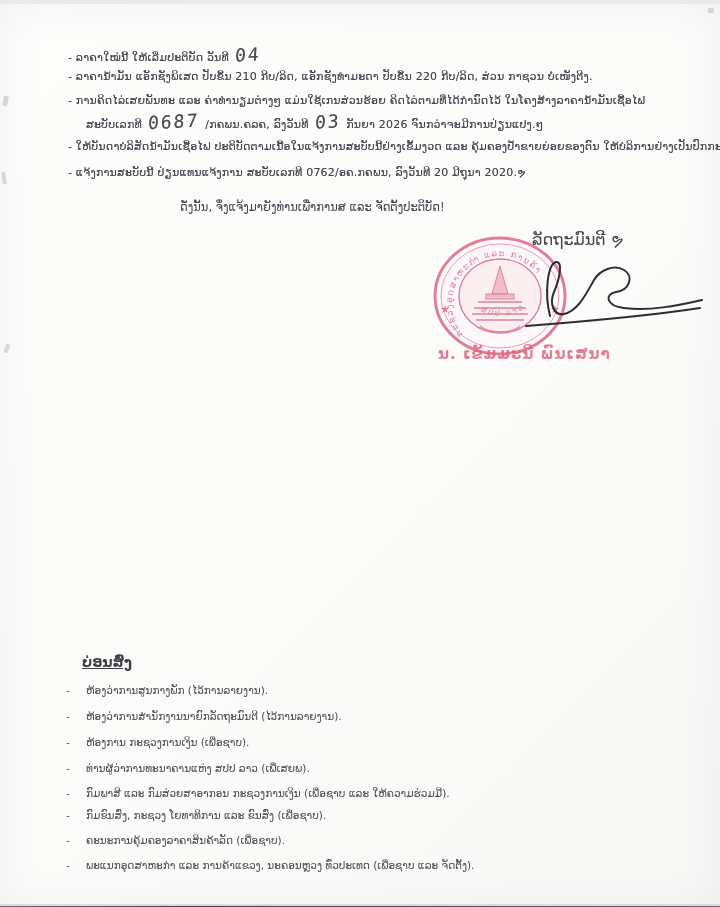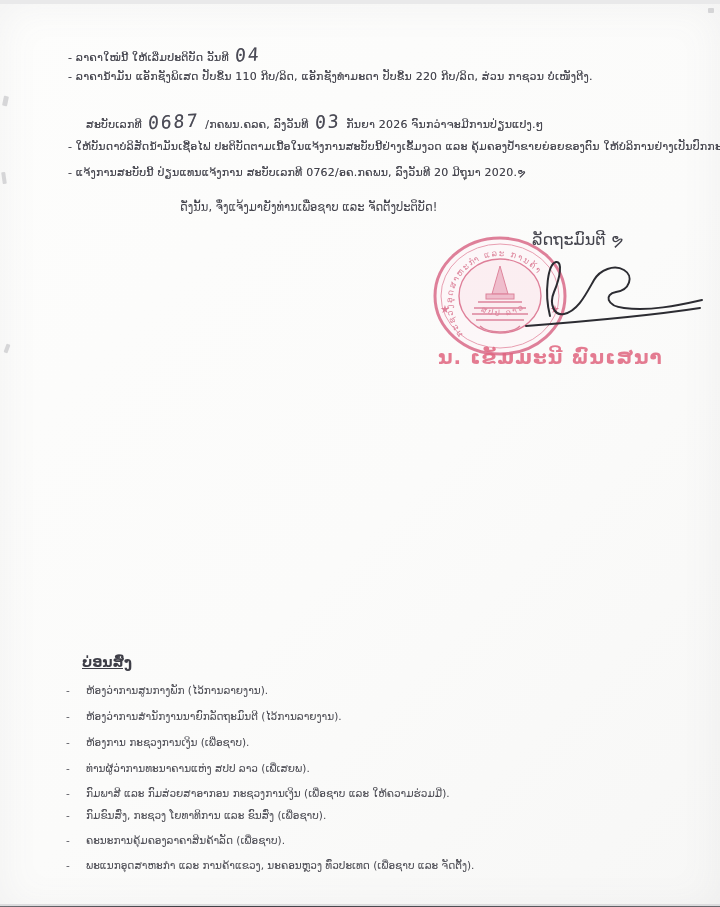--- a/index.html
+++ b/index.html
@@ -12,21 +12,21 @@
     box-shadow:inset 0 0 40px rgba(120,120,125,0.08);
   }
   .line{position:absolute;white-space:nowrap;font-size:11px;letter-spacing:.2px;
     color:#42424b;text-shadow:0 0 .4px rgba(60,60,70,.45);}
   .line-flex{display:flex;align-items:baseline;gap:6px;}
   .hw{font-family:"DejaVu Sans Mono","Liberation Mono",monospace;
     font-size:18px;color:#4b4b56;letter-spacing:2px;
     transform:rotate(-3deg) skewX(-6deg);display:inline-block;line-height:1;}
   .closing{position:absolute;font-size:11.5px;color:#42424b;white-space:nowrap;}
   .minister-title{position:absolute;font-size:16px;color:#43434c;white-space:nowrap;}
-  .stamp-name{position:absolute;font-size:20px;font-weight:bold;
+  .stamp-name{position:absolute;font-size:15px;font-weight:bold;
     color:#e0657f;opacity:.85;white-space:nowrap;letter-spacing:1px;}
   .dist-heading{position:absolute;font-size:14px;font-weight:bold;
     text-decoration:underline;color:#3e3e47;}
   .dist-row{position:absolute;left:64px;display:flex;gap:14px;
     font-size:10.5px;color:#47474f;white-space:nowrap;}
   .dist-dash{width:8px;text-align:center;color:#55555d;}
   .artifact{position:absolute;background:#b9b9bd;opacity:.55;border-radius:1px;}
   .bottom-strip{position:absolute;left:0;right:0;bottom:0;height:5px;
     background:linear-gradient(to right,#6e6e73,#3f3f45 25%,#4c4c52 60%,#6a6a6f 100%);}
   .bottom-strip-fade{position:absolute;left:0;right:0;bottom:5px;height:2px;background:#dcdcde;}
@@ -35,36 +35,37 @@
 </head>
 <body>
 
 <div class="page">
 
   <div class="line line-flex" style="left:68px;top:42px;">
     <span>- ລາຄາໃໝ່ນີ້ ໃຫ້ເລີ່ມປະຕິບັດ ວັນທີ</span>
     <span class="hw">04</span>
   </div>
 
-  <div class="line" style="left:68px;top:66px;">- ລາຄານ້ຳມັນ ແອັກຊັງພິເສດ ປັບຂຶ້ນ 110 ກີບ/ລິດ, ແອັກຊັງທຳມະດາ ປັບຂຶ້ນ 220 ກີບ/ລິດ, ສ່ວນ ກາຊວນ ບໍ່ເໜັງຕີງ.</div>
+  <div class="line" style="left:68px;top:66px;">- ລາຄານ້ຳມັນ ແອັກຊັງພິເສດ ປັບຂຶ້ນ 210 ກີບ/ລິດ, ແອັກຊັງທຳມະດາ ປັບຂຶ້ນ 220 ກີບ/ລິດ, ສ່ວນ ກາຊວນ ບໍ່ເໜັງຕີງ.</div>
 
+  <div class="line" style="left:68px;top:90px;">- ການຄິດໄລ່ເສຍພັນທະ ແລະ ຄ່າທຳນຽມຕ່າງໆ ແມ່ນໃຊ້ເກນສ່ວນຮ້ອຍ ຄິດໄລ່ຕາມທີ່ໄດ້ກຳນົດໄວ້ ໃນໂຄງສ້າງລາຄານ້ຳມັນເຊື້ອໄຟ</div>
 
   <div class="line line-flex" style="left:86px;top:109px;">
     <span>ສະບັບເລກທີ</span>
     <span class="hw">0687</span>
     <span>/ກຄພນ.ຄລຄ, ລົງວັນທີ</span>
     <span class="hw">03</span>
     <span>ກັນຍາ 2026 ຈົນກວ່າຈະມີການປ່ຽນແປງ.ໆ</span>
   </div>
 
   <div class="line" style="left:68px;top:136px;">- ໃຫ້ບັນດາບໍລິສັດນ້ຳມັນເຊື້ອໄຟ ປະຕິບັດຕາມເນື້ອໃນແຈ້ງການສະບັບນີ້ຢ່າງເຂັ້ມງວດ ແລະ ຄຸ້ມຄອງປ້ຳຂາຍຍ່ອຍຂອງຕົນ ໃຫ້ບໍລິການຢ່າງເປັນປົກກະຕິ.</div>
 
   <div class="line" style="left:68px;top:162px;">- ແຈ້ງການສະບັບນີ້ ປ່ຽນແທນແຈ້ງການ ສະບັບເລກທີ 0762/ອຄ.ກຄພນ, ລົງວັນທີ 20 ມີຖຸນາ 2020.ຯ</div>
 
-  <div class="closing" style="left:180px;top:196px;">ດັ່ງນັ້ນ, ຈຶ່ງແຈ້ງມາຍັງທ່ານເພື່ອຊາບ ແລະ ຈັດຕັ້ງປະຕິບັດ!</div>
+  <div class="closing" style="left:180px;top:196px;">ດັ່ງນັ້ນ, ຈຶ່ງແຈ້ງມາຍັງທ່ານເພື່າການສ ແລະ ຈັດຕັ້ງປະຕິບັດ!</div>
 
   <div class="minister-title" style="left:532px;top:226px;">ລັດຖະມົນຕີ ຯ</div>
 
   <svg class="stamp-svg" width="322" height="160" viewBox="0 0 322 160">
     <defs>
       <path id="arcTop" d="M 102 134 A 48 48 0 1 1 102.1 134"></path>
       <path id="arcBottom" d="M 62 72 A 44 44 0 0 0 142 72"></path>
     </defs>
     <g opacity="0.88">
       <ellipse cx="102" cy="78" rx="65" ry="58" fill="#fdf3f6" fill-opacity="0.55" stroke="#db6f8c" stroke-width="3"></ellipse>

